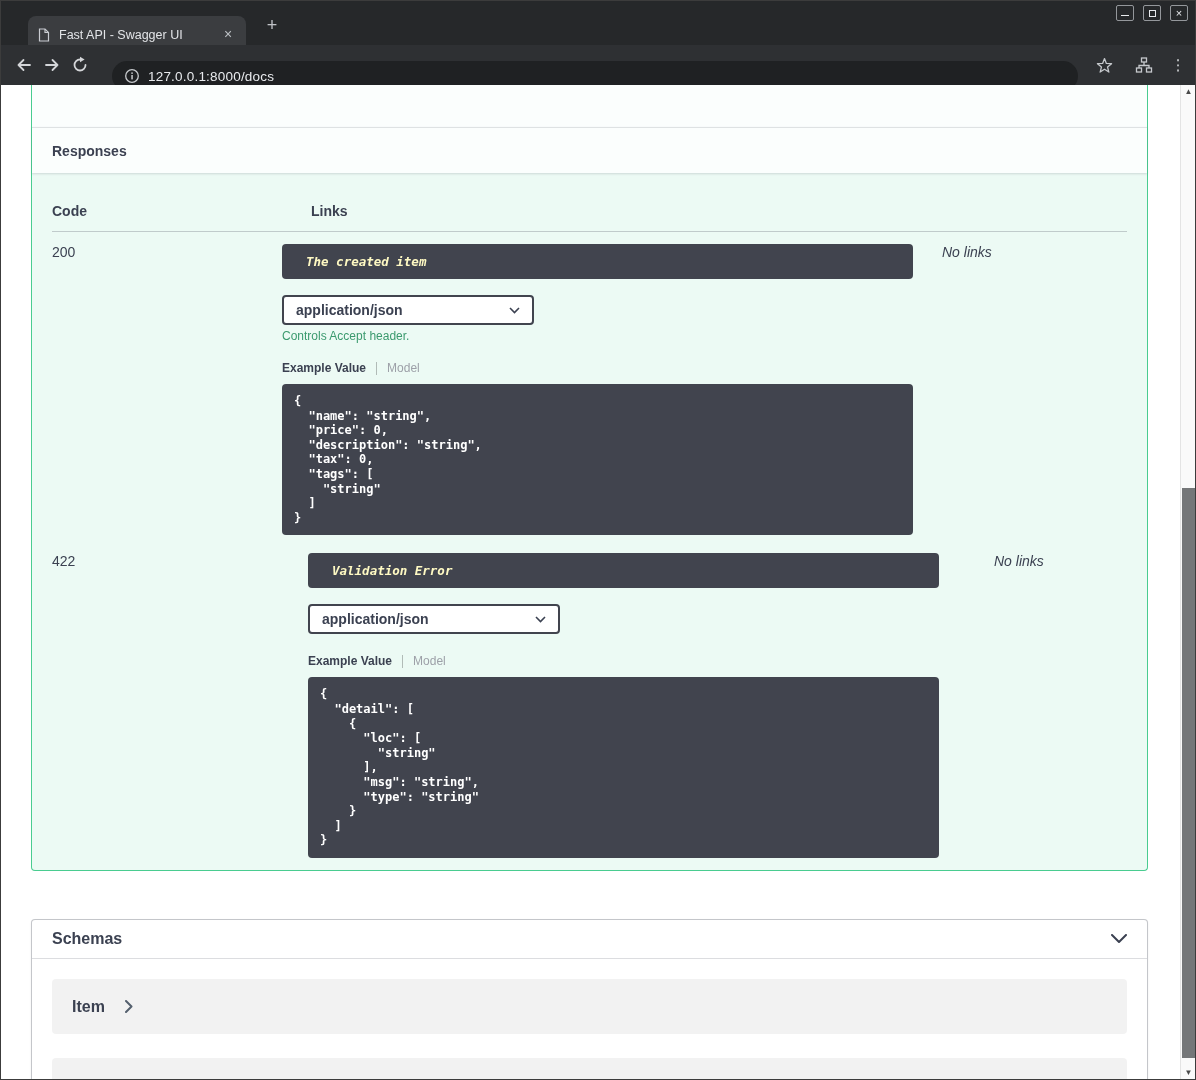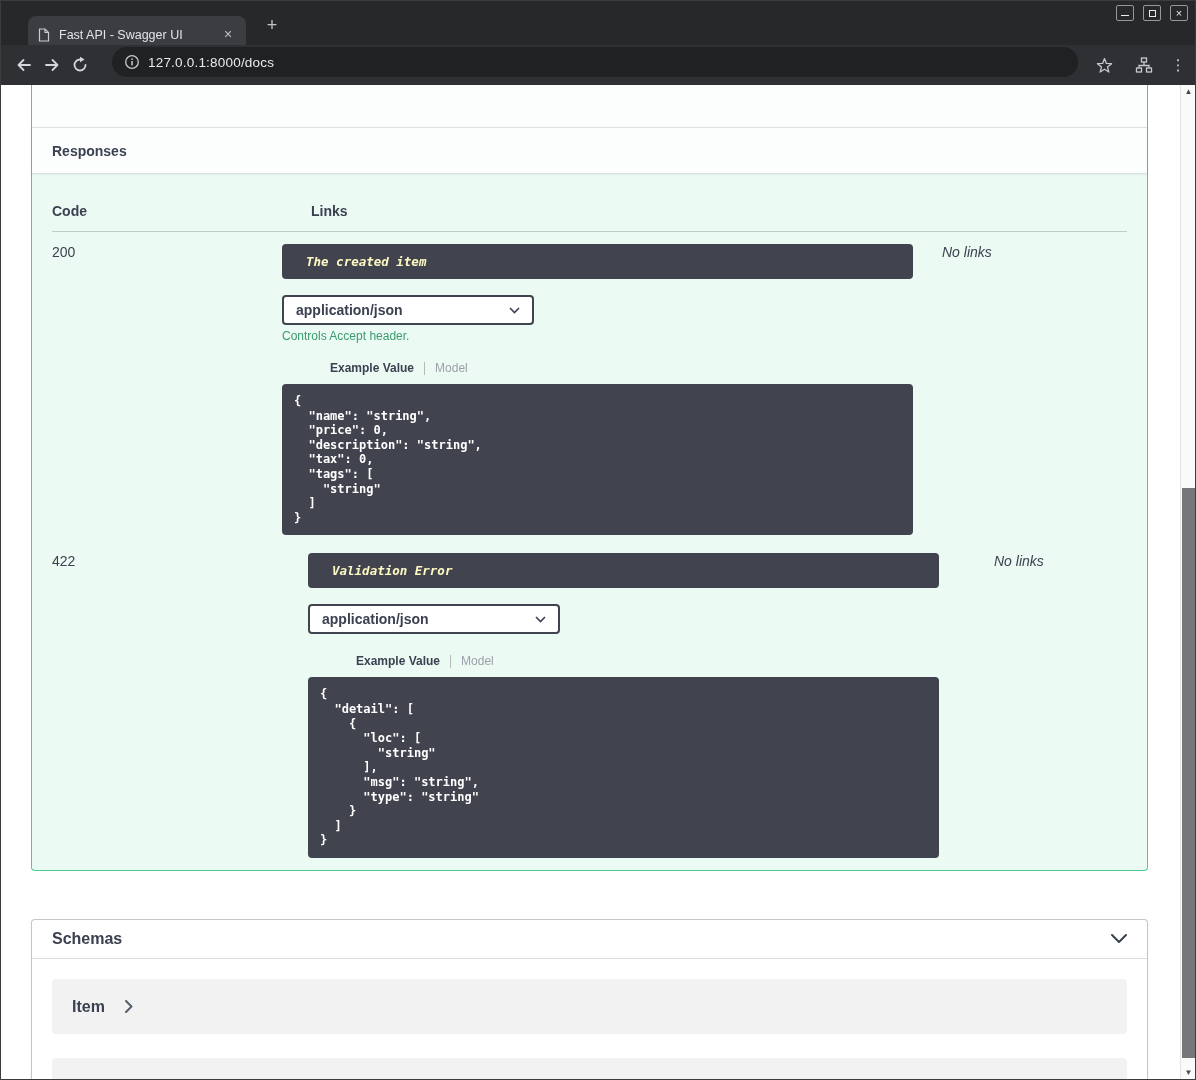--- a/index.html
+++ b/index.html
@@ -24,21 +24,21 @@
   .wc { width:18px; height:16px; border:1px solid #94979b; border-radius:2px;
         display:flex; align-items:center; justify-content:center; color:#e8eaed; }
   .wc-min-glyph { width:8px; height:1px; background:#e8eaed; margin-top:5px; }
   .wc-max-glyph { width:7px; height:7px; border:1px solid #e8eaed; }
   .wc-close { font-size:11px; line-height:11px; }
 
   .toolbar { position:relative; height:40px; background:#2e3033;
              display:flex; align-items:center; }
   .tb-btn { width:28px; height:28px; display:flex; align-items:center; justify-content:center; }
   .tb-btn.back { margin-left:10px; }
-  .omnibox { position:absolute; left:112px; top:2px; width:966px; height:30px;
+  .omnibox { position:absolute; left:112px; top:16px; width:966px; height:30px;
              background:#1f2123; border-radius:15px; display:flex; align-items:center;
              padding:0 12px; }
   .url-text { color:#e8eaed; font-size:13.5px; margin-left:8px; letter-spacing:.2px; }
   .tb-right { position:absolute; right:6px; top:6px; display:flex; align-items:center; }
   .kebab { color:#d4d6d9; font-size:15px; width:24px; text-align:center; }
 
   
   .page { position:relative; width:100%; height:995px; background:#fff; overflow:hidden; }
   .scrollbar { position:absolute; right:0; top:0; width:16px; height:995px;
                background:#fafafa; border-left:1px solid #e4e4e4; z-index:5; }
@@ -71,21 +71,21 @@
 
   .desc-box { margin-top:12px; background:#41444e; border-radius:4px; padding:10px 24px;
               color:#fef9c3; font-family:"DejaVu Sans Mono", monospace;
               font-size:12.5px; font-style:italic; font-weight:700; line-height:15px; }
   .media-select { margin-top:16px; width:252px; height:30px; background:#fff;
                   border:2px solid #41444e; border-radius:4px;
                   display:flex; align-items:center; justify-content:space-between;
                   padding:0 12px; font-size:14px; font-weight:700; color:#3b4151; }
   .accept-note { margin-top:4px; font-size:12px; color:#3b9a6e; }
   .tabs { margin-top:18px; display:flex; align-items:center; }
-  .tab-ex { font-size:12px; font-weight:700; color:#3b4151;margin-left:48px; }
+  .tab-ex { font-size:12px; font-weight:700; color:#3b4151; }
   .tab-divider { width:1px; height:13px; background:rgba(0,0,0,.25); margin:0 10px; }
   .tab-model { font-size:12px; color:#9da0a8; }
   .tabs-row2 { margin-top:20px; }
   pre.example { margin-top:9px; background:#41444e; border-radius:4px; padding:10px 12px;
                 color:#fff; font-family:"DejaVu Sans Mono", monospace;
                 font-size:12px; font-weight:600; line-height:14.6px; white-space:pre; }
 
   
   .models { margin-top:48px; width:100%; background:#fff;
             border:1px solid rgba(59,65,81,.3); border-radius:4px;

